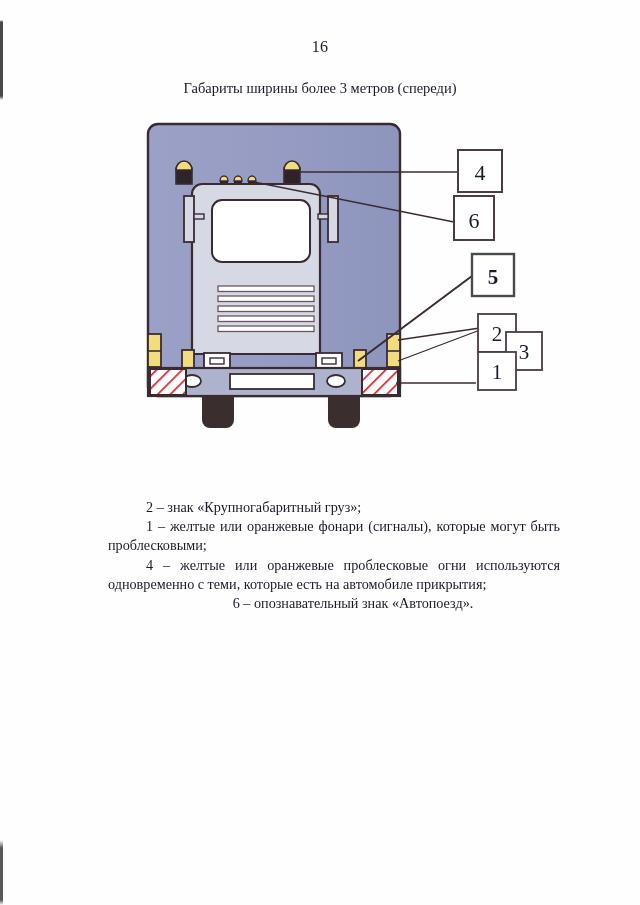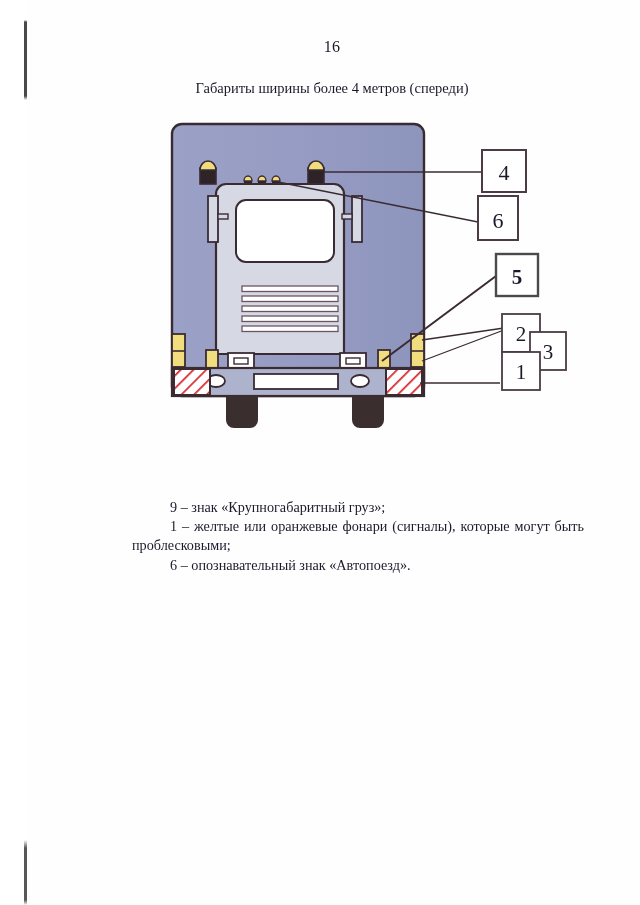--- a/index.html
+++ b/index.html
@@ -12,21 +12,20 @@
     height: 905px;
     position: relative;
     font-family: "Liberation Serif", "DejaVu Serif", serif;
     color: #1a1a2a;
     overflow: hidden;
   }
   .page {
     position: absolute;
     inset: 0;
     background: #fefefe;
-    margin-left: 24px;
   }
   
   .scan-edge-left {
     position: absolute;
     left: 0; top: 0;
     width: 3px; height: 905px;
     background: linear-gradient(to bottom,
       #ffffff 0px, #ffffff 20px,
       #2a2a2a 22px, #2a2a2a 96px,
       #ffffff 100px, #ffffff 840px,
@@ -67,33 +66,33 @@
     line-height: 19.2px;
     text-align: justify;
     text-justify: inter-word;
   }
   .body-text p {
     margin: 0;
     text-indent: 38px;
     text-align: justify;
   }
   .body-text p.last {
-    text-align: left;
+    text-align: center;
   }
 </style>
 </head>
 <body>
 
 <div class="page">
 
   <div class="scan-edge-left"></div>
 
   <div class="page-number">16</div>
 
-  <div class="figure-caption">Габариты ширины более 4 метров (спереди)</div>
+  <div class="figure-caption">Габариты ширины более 3 метров (спереди)</div>
 
   <div class="figure-wrap">
     <svg width="420" height="320" viewBox="0 0 420 320" xmlns="http://www.w3.org/2000/svg">
       <defs>
         <pattern id="hatch" width="9" height="9" patternTransform="rotate(45)" patternUnits="userSpaceOnUse">
           <rect width="9" height="9" fill="#ffffff"></rect>
           <line x1="0" y1="0" x2="0" y2="9" stroke="#d8232a" stroke-width="3.4"></line>
         </pattern>
         <linearGradient id="bodyGrad" x1="0" y1="0" x2="1" y2="0">
           <stop offset="0%" stop-color="#9ba1c6"></stop>
@@ -224,18 +223,19 @@
       </g>
 
       <g>
         <rect x="338" y="234" width="38" height="38" fill="#ffffff" stroke="#4a3b45" stroke-width="1.8"></rect>
         <text x="357" y="261" text-anchor="middle" font-family="Liberation Serif, serif" font-size="21" fill="#1a1a2a">1</text>
       </g>
     </svg>
   </div>
 
   <div class="body-text">
-    <p>9 – знак «Крупногабаритный груз»;</p>
+    <p>2 – знак «Крупногабаритный груз»;</p>
     <p>1 – желтые или оранжевые фонари (сигналы), которые могут быть проблесковыми;</p>
+    <p>4 – желтые или оранжевые проблесковые огни используются одновременно с теми, которые есть на автомобиле прикрытия;</p>
     <p class="last">6 – опознавательный знак «Автопоезд».</p>
   </div>
 
 </div>
 
 </body></html>

